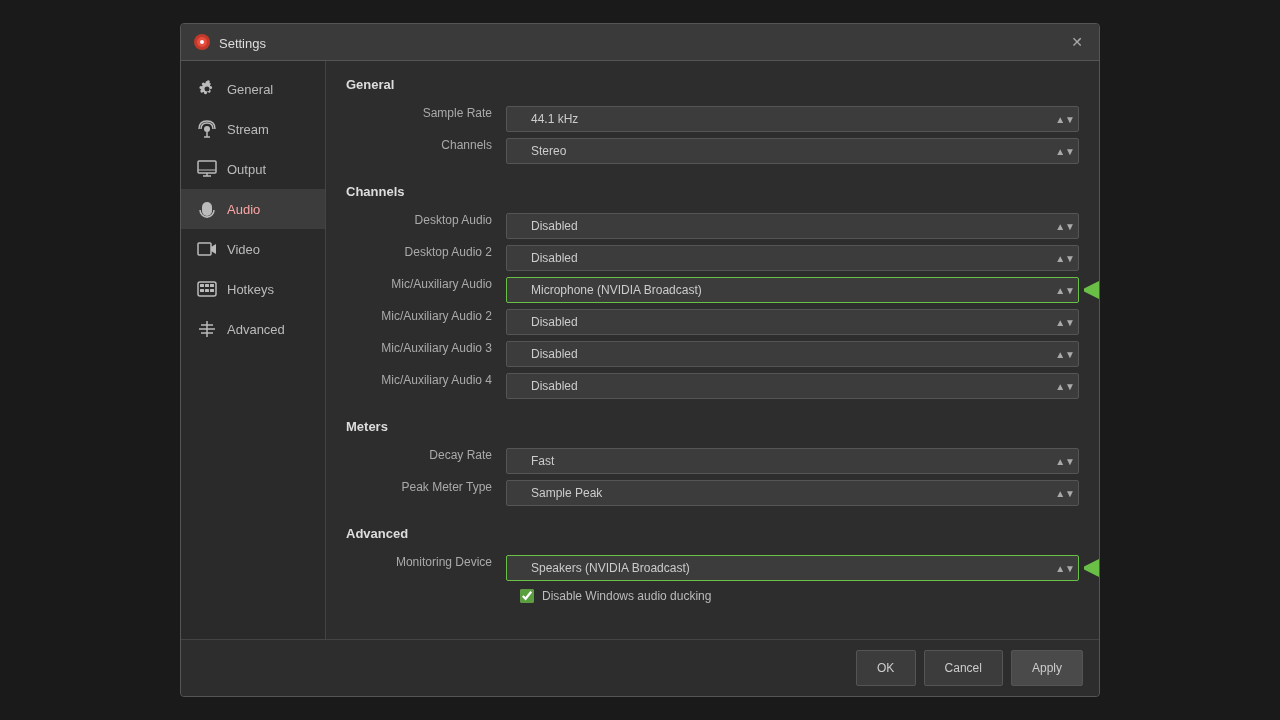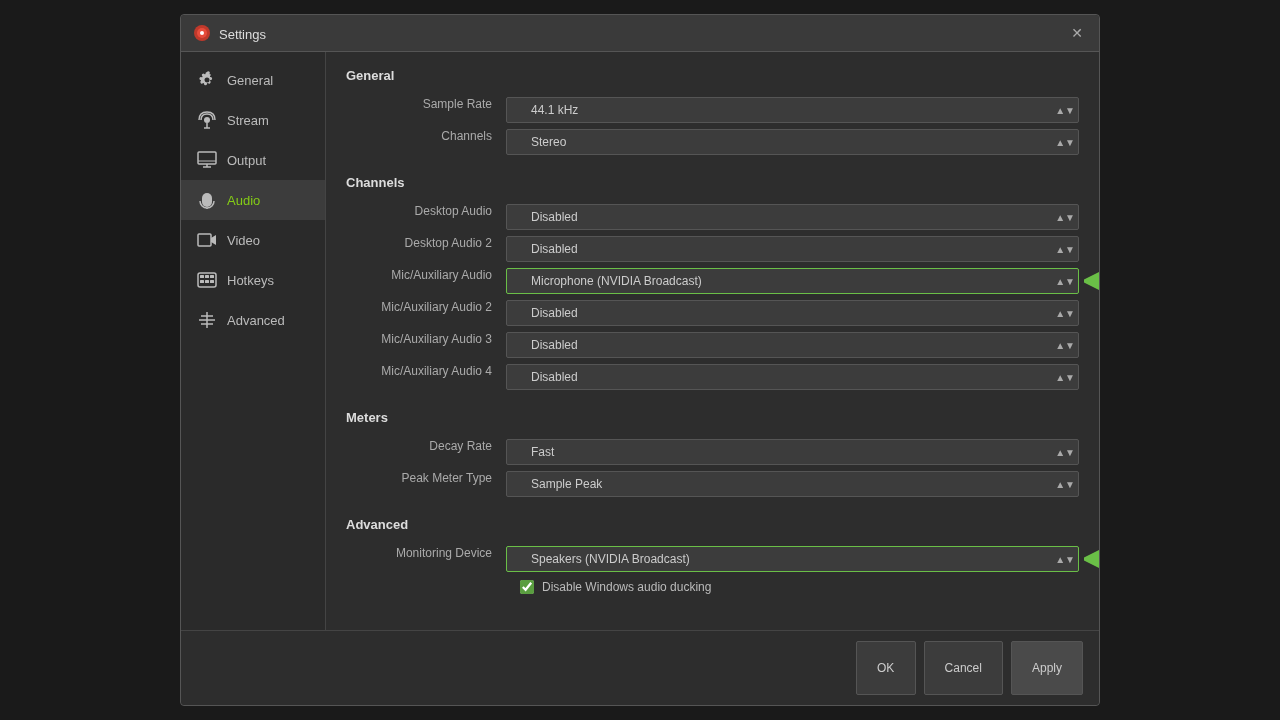--- a/index.html
+++ b/index.html
@@ -72,21 +72,21 @@
     }
     .sidebar-item {
       display: flex;
       align-items: center;
       gap: 10px;
       padding: 10px 16px;
       color: #bbb;
       cursor: pointer;
       font-size: 13px;
     }
-    .sidebar-item.active { background: #3c3c3c; color: #84cc16; }
+    .sidebar-item.active { background: #3c3c3c; color: #fca5a5; }
     .sidebar-icon {
       width: 20px;
       height: 20px;
       display: flex;
       align-items: center;
       justify-content: center;
       font-size: 16px;
       color: #ccc;
     }
     .content {
@@ -168,21 +168,21 @@
     .dialog-footer {
       border-top: 1px solid #444;
       padding: 10px 16px;
       display: flex;
       justify-content: flex-end;
       gap: 8px;
       background: #2d2d2d;
       border-radius: 0 0 4px 4px;
     }
     .btn {
-      padding: 19px 20px;
+      padding: 10px 20px;
       border-radius: 2px;
       font-size: 12px;
       cursor: pointer;
       border: 1px solid #555;
       color: #ccc;
       background: #3c3c3c;
       min-width: 60px;
     }
     .btn.primary {
       background: #4a4a4a;

